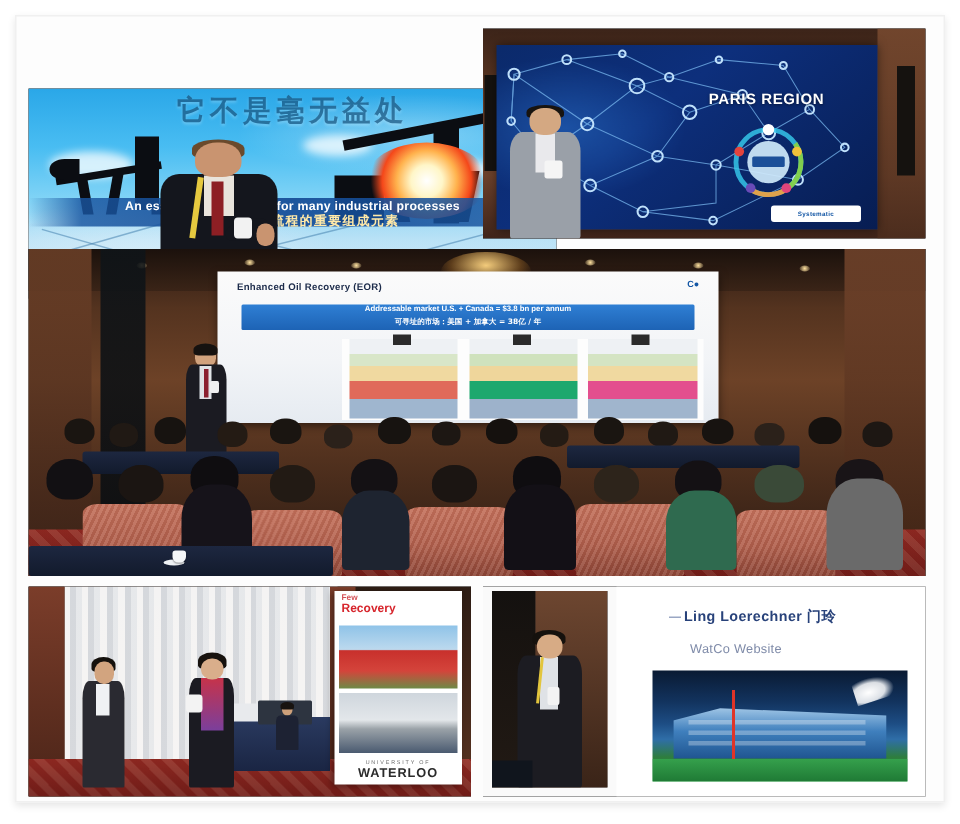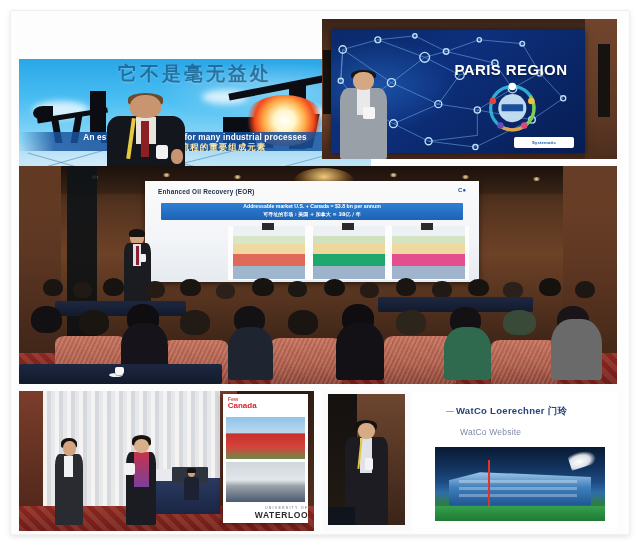--- a/index.html
+++ b/index.html
@@ -97,21 +97,21 @@
     position:absolute;left:3%;top:8%;width:86%;height:88%;
     background:
       radial-gradient(ellipse 45% 55% at 18% 45%, rgba(40,110,200,.55) 0%, rgba(10,30,90,0) 70%),
       linear-gradient(140deg,#0b2a6b 0%, #0d2f7c 40%, #071d52 100%);
     box-shadow:0 0 6px rgba(0,0,0,.5);
   }
   .net-svg{position:absolute;inset:0;}
   .paris-title{
     position:absolute;right:5%;top:24%;width:48%;
     text-align:center;color:#ffffff;font-weight:bold;
-    font-size:15px;line-height:1.35;letter-spacing:.4px;
+    font-size:10px;line-height:1.35;letter-spacing:.4px;
     text-shadow:0 1px 2px rgba(0,0,0,.5);
   }
   .ring-logo{position:absolute;right:13%;bottom:15%;width:31%;height:44%;}
   .syst-badge{
     position:absolute;right:4%;bottom:4%;
     width:24%;height:9%;
     background:#ffffff;border-radius:2px;
     display:flex;align-items:center;justify-content:center;
   }
   .syst-badge span{font-size:4.2px;color:#1457a5;font-weight:bold;letter-spacing:.2px;}
@@ -204,21 +204,21 @@
   .wl-head .sub{font-size:5.5px;color:#c9252c;display:block;opacity:.8;}
   .wl-img1{
     position:absolute;left:4%;top:18%;width:92%;height:33%;
     background:linear-gradient(180deg,#8fc3e8 0%,#bcd9ee 38%,#c8302c 40%,#d4443b 72%,#6d8a46 100%);
   }
   .wl-img2{
     position:absolute;left:4%;top:53%;width:92%;height:31%;
     background:linear-gradient(180deg,#cfd6dd 0%,#e3e7ea 45%,#9aa2a8 60%,#4a5a70 100%);
   }
   .wl-foot{
-    position:absolute;left:0;bottom:2%;width:100%;text-align:right;
+    position:absolute;left:0;bottom:2%;width:100%;text-align:center;
   }
   .wl-foot .small{font-size:3.6px;color:#6b6b6b;letter-spacing:1.2px;display:block;}
   .wl-foot .big{font-size:8.5px;font-weight:bold;color:#2b2b2b;letter-spacing:.6px;display:block;}
   .p-woman{position:absolute;left:36%;top:34%;width:11%;height:62%;}
   .pw-head{position:absolute;left:26%;top:0;width:48%;height:17%;border-radius:46%;background:#d9ae8b;}
   .pw-hair{position:absolute;left:20%;top:-4%;width:60%;height:13%;border-radius:50% 50% 22% 22%;background:#17120e;}
   .pw-body{position:absolute;left:4%;top:15%;width:92%;height:85%;background:#1b1b22;border-radius:16% 16% 3% 3%;}
   .pw-scarf{position:absolute;left:26%;top:16%;width:48%;height:40%;background:linear-gradient(180deg,#c6334a,#7b3f9c);}
   .p-man{position:absolute;left:12%;top:36%;width:10%;height:60%;}
   .pm-head{position:absolute;left:28%;top:0;width:44%;height:17%;border-radius:46%;background:#d2a47f;}
@@ -554,21 +554,21 @@
 
       <div style="position:absolute;left:56%;top:56%;width:5%;height:22%;">
         <div style="position:absolute;left:24%;top:0;width:52%;height:26%;border-radius:46%;background:#cda07a;"></div>
         <div style="position:absolute;left:18%;top:-4%;width:64%;height:16%;border-radius:50% 50% 22% 22%;background:#171310;"></div>
         <div style="position:absolute;left:0;top:24%;width:100%;height:76%;background:#1d2233;border-radius:18% 18% 3% 3%;"></div>
       </div>
 
       <div class="banner-wl">
         <div class="wl-head">
           <span class="sub">Few</span>
-          <span>Canada</span>
+          <span>Recovery</span>
         </div>
         <div class="wl-img1"></div>
         <div class="wl-img2"></div>
         <div class="wl-foot">
           <span class="small">UNIVERSITY OF</span>
           <span class="big">WATERLOO</span>
         </div>
       </div>
     </div>
 
@@ -584,21 +584,21 @@
           <div class="s3-lany"></div>
           <div class="s3-hair"></div>
           <div class="s3-head"></div>
           <div class="s3-mic"></div>
         </div>
         <div style="position:absolute;left:0;bottom:0;width:36%;height:14%;background:#10151d;"></div>
       </div>
 
       <div class="br-slide">
         <div class="br-bullet"></div>
-        <div class="br-title">WatCo Loerechner 门玲</div>
+        <div class="br-title">Ling Loerechner 门玲</div>
         <div class="br-sub">WatCo Website</div>
         <div class="br-img">
           <div class="bldg"></div>
           <div class="bldg-win" style="left:14%;top:44%;width:70%;height:4%;"></div>
           <div class="bldg-win" style="left:14%;top:54%;width:70%;height:4%;"></div>
           <div class="bldg-win" style="left:14%;top:64%;width:70%;height:4%;"></div>
           <div class="red-mast"></div>
           <div class="grass"></div>
           <div class="logo-swoosh"></div>
         </div>

